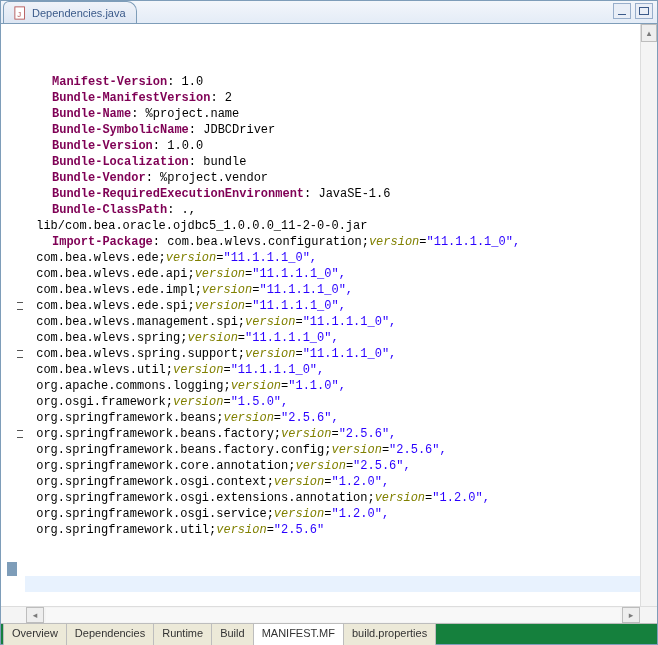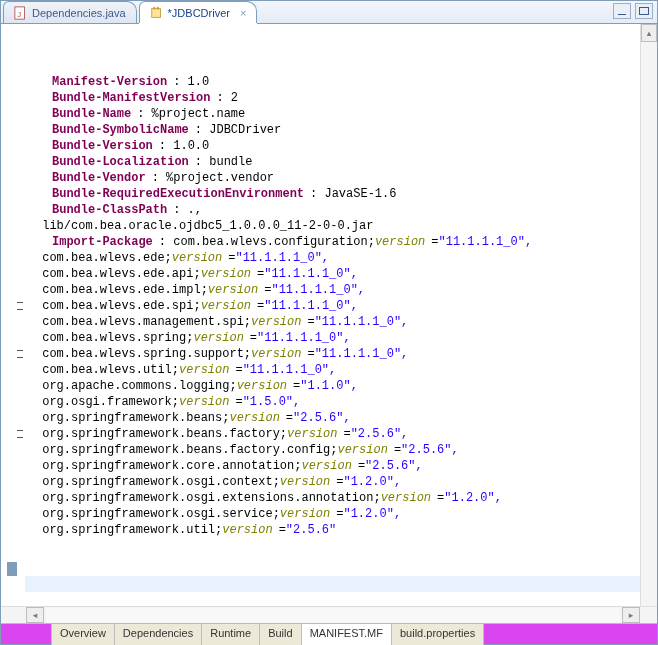--- a/index.html
+++ b/index.html
@@ -19,25 +19,25 @@
   .editor-wrap{flex:1;display:flex;overflow:hidden;}
   .gutter{width:24px;background:#fff;border-right:0;position:relative;}
   .gutter-bluebar{position:absolute;left:6px;top:538px;width:10px;height:14px;background:#7e9db9;}
   .gutter-mark{position:absolute;left:16px;width:6px;height:6px;border-top:1px solid #555;border-bottom:1px solid #555;}
   .overview{width:16px;background:#f4f4f4;border-left:1px solid #ddd;position:relative;}
   .ov-up,.ov-down{height:16px;border:1px solid #bdbdbd;background:#eee;margin:0;display:flex;align-items:center;justify-content:center;color:#7a7a7a;font-size:9px;}
   .code{flex:1;overflow:auto;font-family:"Courier New",monospace;font-size:12px;line-height:16px;white-space:pre;color:#000;padding:2px 0 0 2px;position:relative;}
   .key{color:#7f0055;font-weight:bold;padding-left:23px;}
   .vkey{color:#808000;font-style:italic;margin-top:44px;}
   .str{color:#2a00ff;}
-  .plain{color:#000;padding-left:6px;}
+  .plain{color:#000;}
   .cursor-line{position:absolute;left:0;right:0;top:552px;height:16px;background:#e8f2fe;z-index:0;}
   .code .ln{position:relative;z-index:1;display:block;padding-left:2px;}
   
-  .bottom-strip{height:20px;border-top:1px solid #bdbdbd;background:#d946ef;display:flex;align-items:flex-start;padding-left:48px;}
+  .bottom-strip{height:20px;border-top:1px solid #bdbdbd;background:#15803d;display:flex;align-items:flex-start;}
   .bot-tab{height:19px;padding:3px 8px 0;font-size:11px;color:#333;border:1px solid #bdbdbd;border-top:none;margin-left:-1px;background:#ece9d8;cursor:pointer;}
   .bot-tab:first-child{margin-left:2px;}
   .bot-tab.active{background:#fff;}
   
   .hscroll-row{height:16px;background:#f4f4f4;border-top:1px solid #ddd;display:flex;align-items:center;}
   .hbtn{width:16px;height:14px;border:1px solid #bdbdbd;background:#eee;display:flex;align-items:center;justify-content:center;color:#7a7a7a;font-size:9px;margin:0 1px;}
   .htrack{flex:1;height:14px;background:#f8f8f8;margin:0 1px;}
   svg{display:block;}
 </style>
 </head>
@@ -45,29 +45,20 @@
 
 <div class="window">
 
   <div class="top-tabs">
     <div class="top-tab inactive">
       <svg class="tab-icon" viewBox="0 0 16 16">
           <rect x="1" y="1" width="11" height="14" fill="#fff" stroke="#b35252"></rect>
           <text x="3" y="12" font-size="9" fill="#b35252" font-family="Courier New">J</text>
         </svg>
       <span>Dependencies.java</span>
-    </div>
-    <div class="top-tab active">
-      <svg class="tab-icon" viewBox="0 0 16 16">
-          <rect x="2" y="3" width="10" height="10" fill="#ffe39b" stroke="#c79a2f"></rect>
-          <rect x="4" y="1" width="2" height="3" fill="#c79a2f"></rect>
-          <rect x="8" y="1" width="2" height="3" fill="#c79a2f"></rect>
-        </svg>
-      <span>*JDBCDriver</span>
-      <span class="close">×</span>
     </div>
     <div class="win-ctrls">
       <div class="win-btn">
           <div class="ln"></div>
         </div>
       <div class="win-btn">
           <div class="sq"></div>
         </div>
     </div>
   </div>

